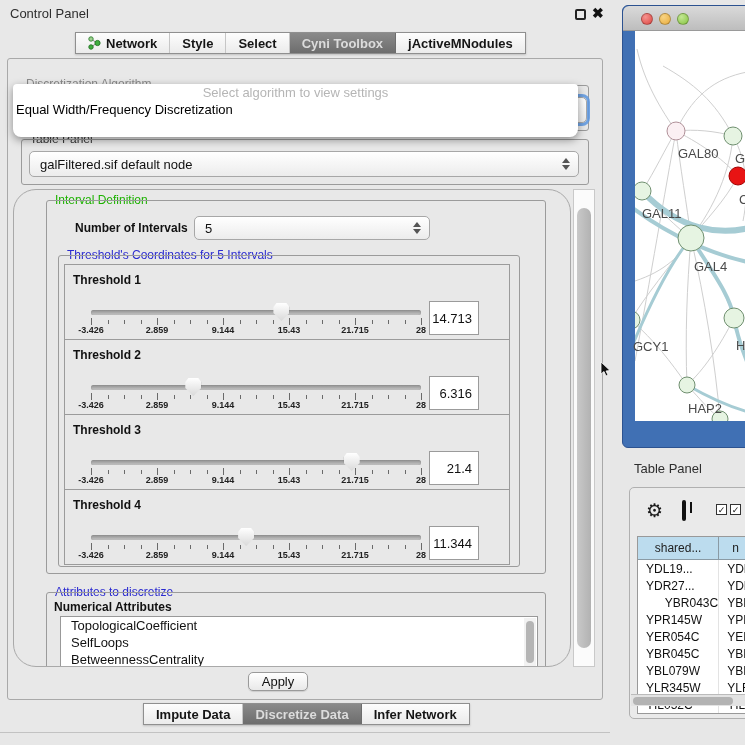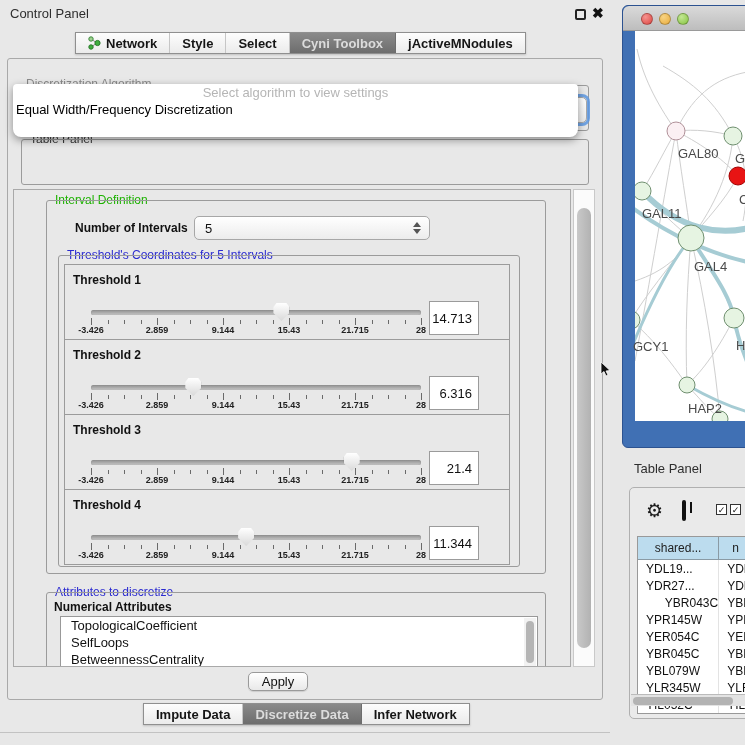--- a/index.html
+++ b/index.html
@@ -141,22 +141,29 @@
       <div class="abs group" style="left:7px;top:26px;width:574px;height:46px;"></div>
       <div class="abs combo focus-ring" style="left:21px;top:38px;width:558px;height:26px;">
         <span class="arrows">
             <span class="arr-up"></span>
             <span class="arr-dn"></span>
           </span>
       </div>
 
       <span class="abs group-title t-dark" style="left:19px;top:73px;">Table Panel</span>
       <div class="abs group" style="left:13px;top:80px;width:568px;height:46px;"></div>
-
-      <div id="viewport" class="abs" style="left:5px;top:130px;">
+      <div class="abs combo" style="left:21px;top:92px;width:550px;height:26px;">
+        <span>galFiltered.sif default node</span>
+        <span class="arrows">
+            <span class="arr-up"></span>
+            <span class="arr-dn"></span>
+          </span>
+      </div>
+
+      <div id="viewport" class="abs" style="left:5px;top:130px;border-radius:23px;">
 
         <span class="abs group-title t-green" style="left:38px;top:3px;">Interval Definition</span>
         <div class="abs group" style="left:32px;top:10px;width:500px;height:374px;"></div>
 
         <span class="abs" style="left:61px;top:31px;font-size:12px;font-weight:bold;color:#111;">Number of Intervals</span>
         <div class="abs combo" style="left:180px;top:26px;width:236px;height:24px;">
           <span>5</span>
           <span class="arrows">
               <span class="arr-up"></span>
               <span class="arr-dn"></span>

